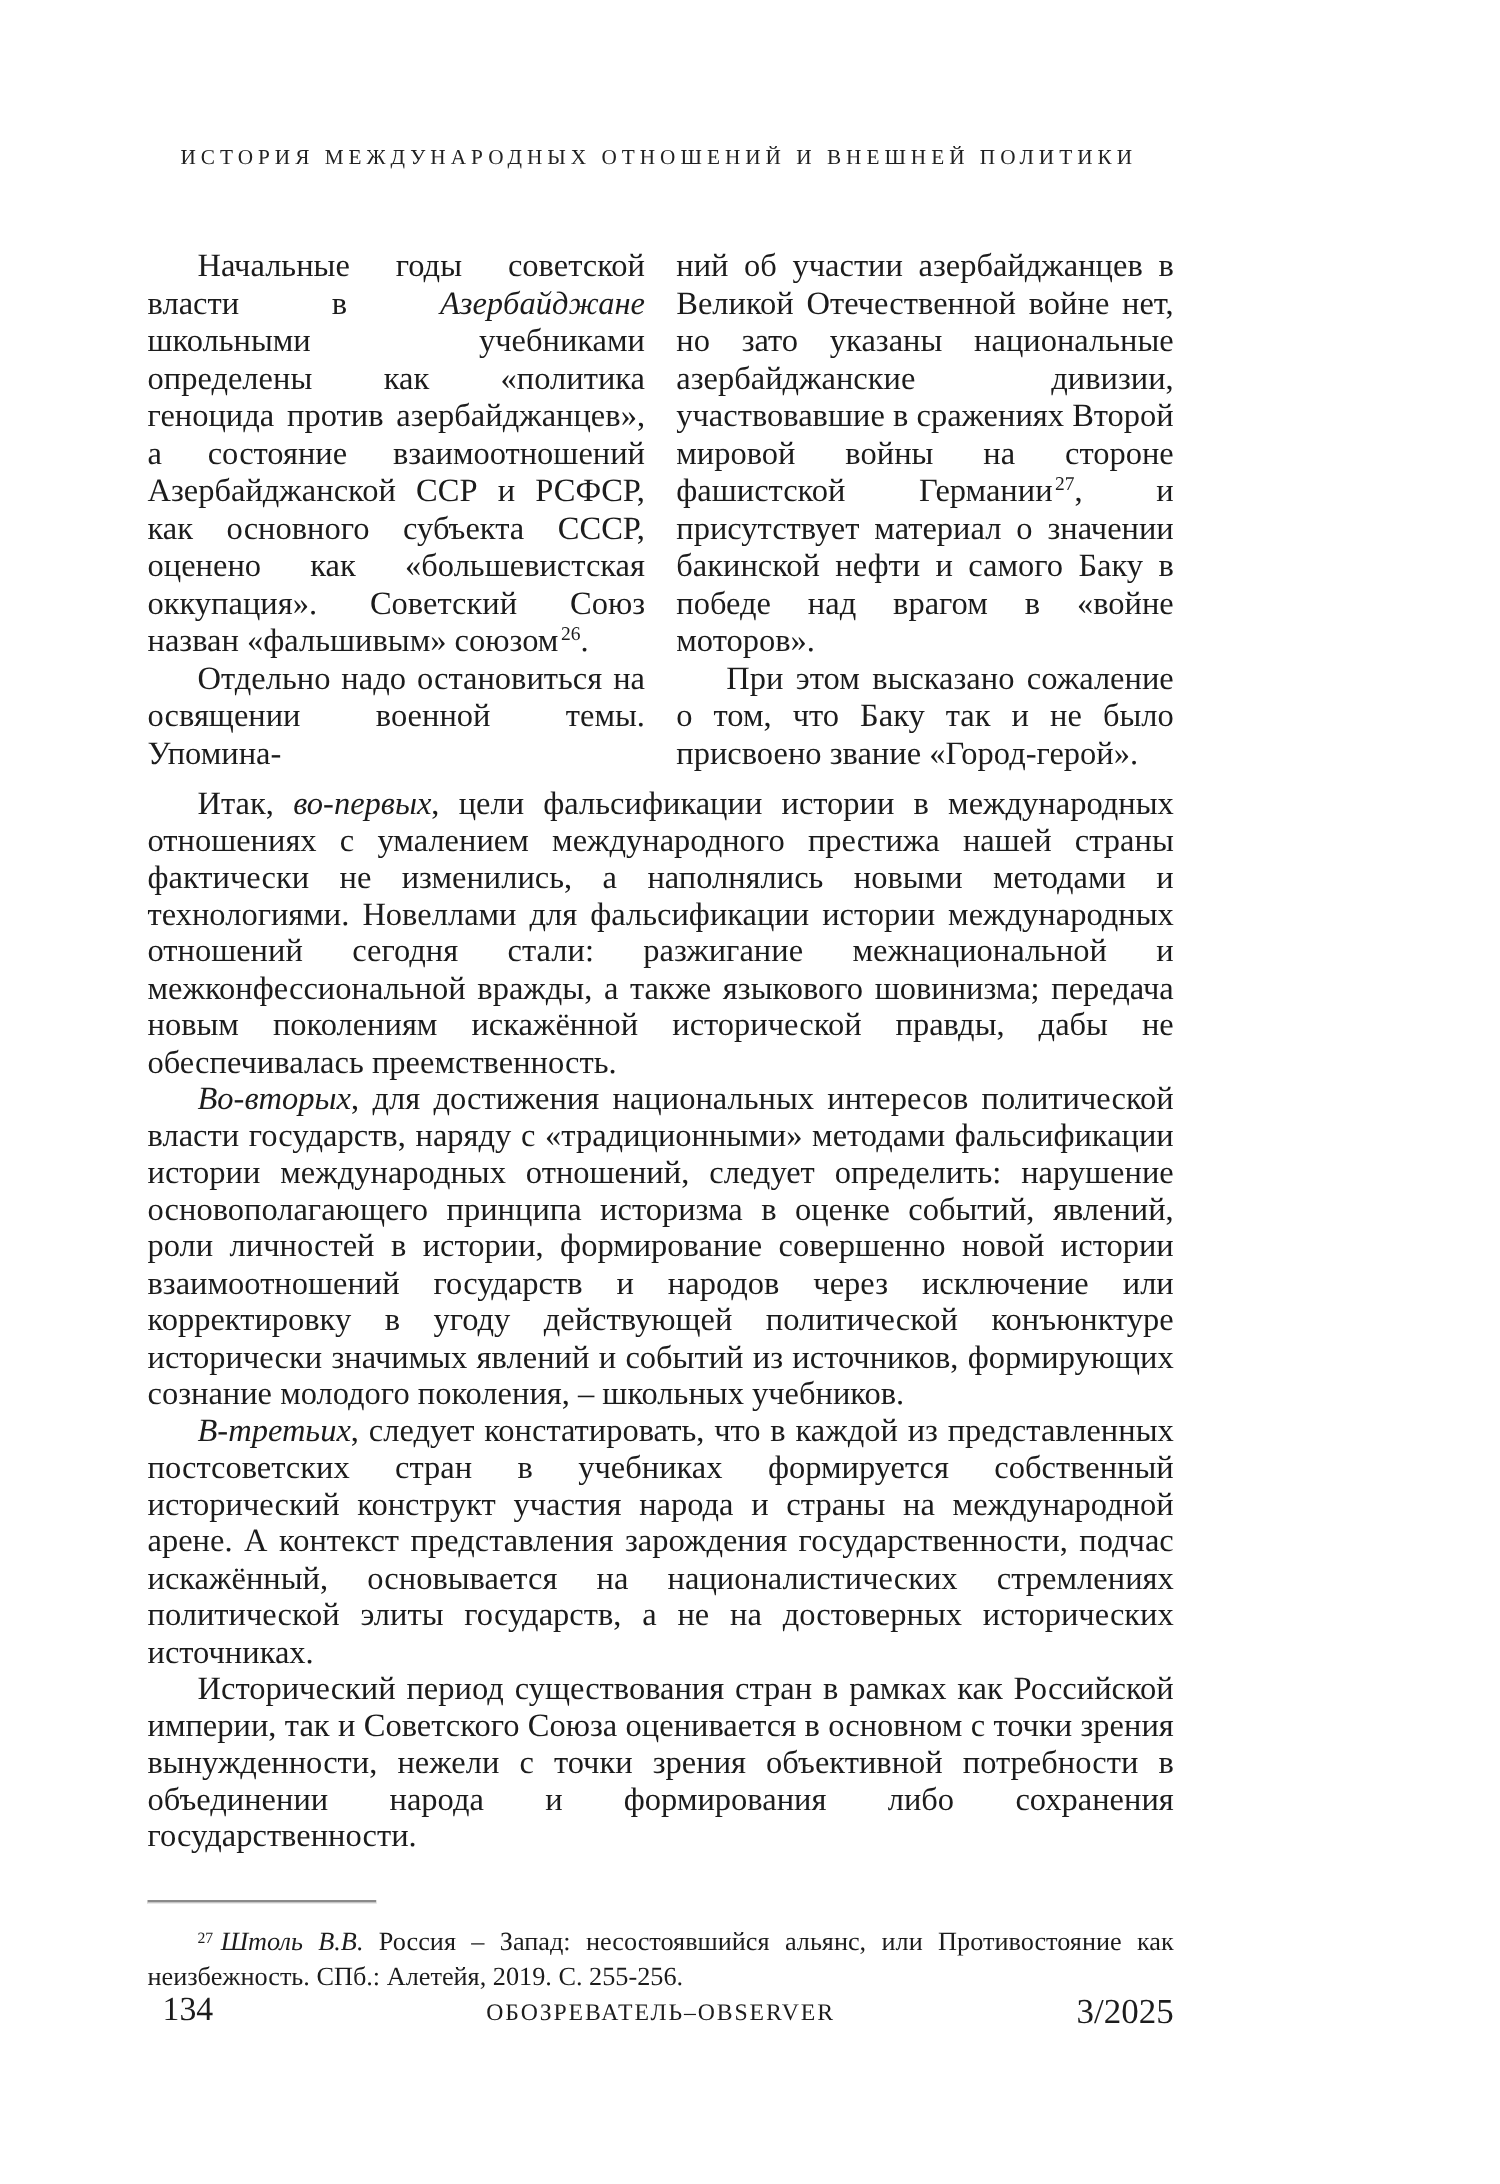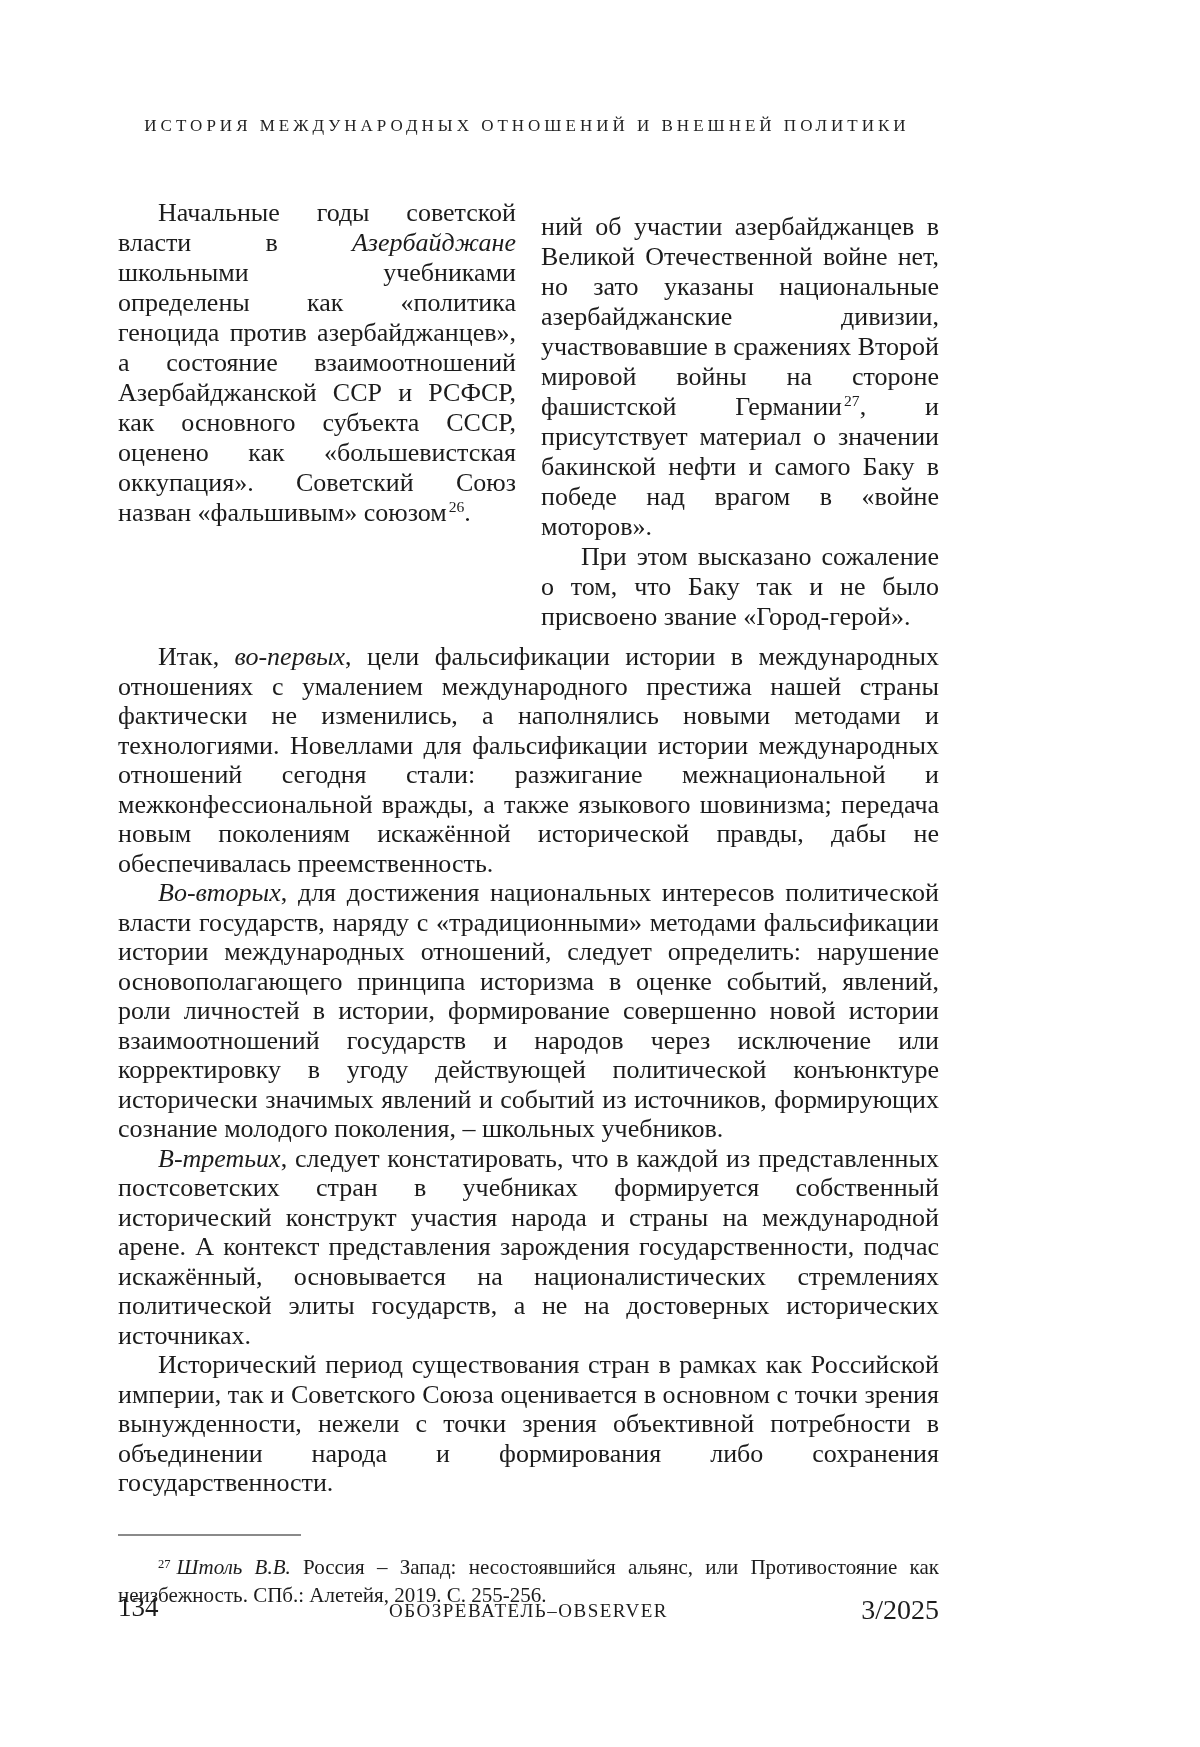--- a/index.html
+++ b/index.html
@@ -30,21 +30,21 @@
     display: flex;
     gap: 25px;
     margin-top: 62px;
     font-size: 26px;
     line-height: 30px;
     text-align: justify;
   }
   .col { flex: 1 1 0; hyphens: auto; }
 
   .para { margin: 0; text-indent: 40px; }
-  .para.no-indent { text-indent: 0; margin-top: 14px; }
+  .para.no-indent { text-indent: 0; }
 
   .body-section {
     margin-top: 10px;
     font-size: 26px;
     line-height: 29.5px;
     text-align: justify;
     hyphens: auto;
   }
 
   sup {
@@ -74,21 +74,21 @@
   .footnotes .para { text-indent: 38px; }
   .footnotes sup { top: -0.45em; margin-right: 6px; }
 
   .footer {
     position: absolute;
     left: 118px; right: 115px;
     top: 1592px;
     height: 34px;
   }
   .footer .page-number {
-    position: absolute; left: 0; top: 0;
+    position: absolute; left: 12px; top: 0;
     font-size: 27px;
   }
   .footer .journal {
     position: absolute; left: 50%; top: 8px;
     transform: translateX(-50%);
     font-size: 19px;
     letter-spacing: 1.5px;
     white-space: nowrap;
   }
   .footer .issue {
@@ -101,20 +101,21 @@
 
 <div class="page">
 
   <div class="running-head">ИСТОРИЯ МЕЖДУНАРОДНЫХ ОТНОШЕНИЙ И ВНЕШНЕЙ ПОЛИТИКИ</div>
 
   <div class="content">
 
     <div class="two-col">
       <div class="col" id="column-left">
           <p class="para">Начальные годы советской власти в <i>Азербайджане</i> школьными учебниками определены как «политика геноцида против азербайджанцев», а состояние взаимоотношений Азербайджанской ССР и РСФСР, как основного субъекта СССР, оценено как «большевистская оккупация». Советский Союз назван «фальшивым» союзом<sup>26</sup>.</p>
+          <p class="para">Отдельно надо остановиться на освящении военной темы. Упомина-</p>
         </div>
       <div class="col" id="column-right">
           <p class="para no-indent">ний об участии азербайджанцев в Великой Отечественной войне нет, но зато указаны национальные азербайджанские дивизии, участвовавшие в сражениях Второй мировой войны на стороне фашистской Германии<sup>27</sup>, и присутствует материал о значении бакинской нефти и самого Баку в победе над врагом в «войне моторов».</p>
           <p class="para">При этом высказано сожаление о том, что Баку так и не было присвоено звание «Город-герой».</p>
         </div>
     </div>
 
     <div class="body-section" id="body-section">
         <p class="para">Итак, <i>во-первых</i>, цели фальсификации истории в международных отношениях с умалением международного престижа нашей страны фактически не изменились, а наполнялись новыми методами и технологиями. Новеллами для фальсификации истории международных отношений сегодня стали: разжигание межнациональной и межконфессиональной вражды, а также языкового шовинизма; передача новым поколениям искажённой исторической правды, дабы не обеспечивалась преемственность.</p>
         <p class="para"><i>Во-вторых</i>, для достижения национальных интересов политической власти государств, наряду с «традиционными» методами фальсификации истории международных отношений, следует определить: нарушение основополагающего принципа историзма в оценке событий, явлений, роли личностей в истории, формирование совершенно новой истории взаимоотношений государств и народов через исключение или корректировку в угоду действующей политической конъюнктуре исторически значимых явлений и событий из источников, формирующих сознание молодого поколения, – школьных учебников.</p>

